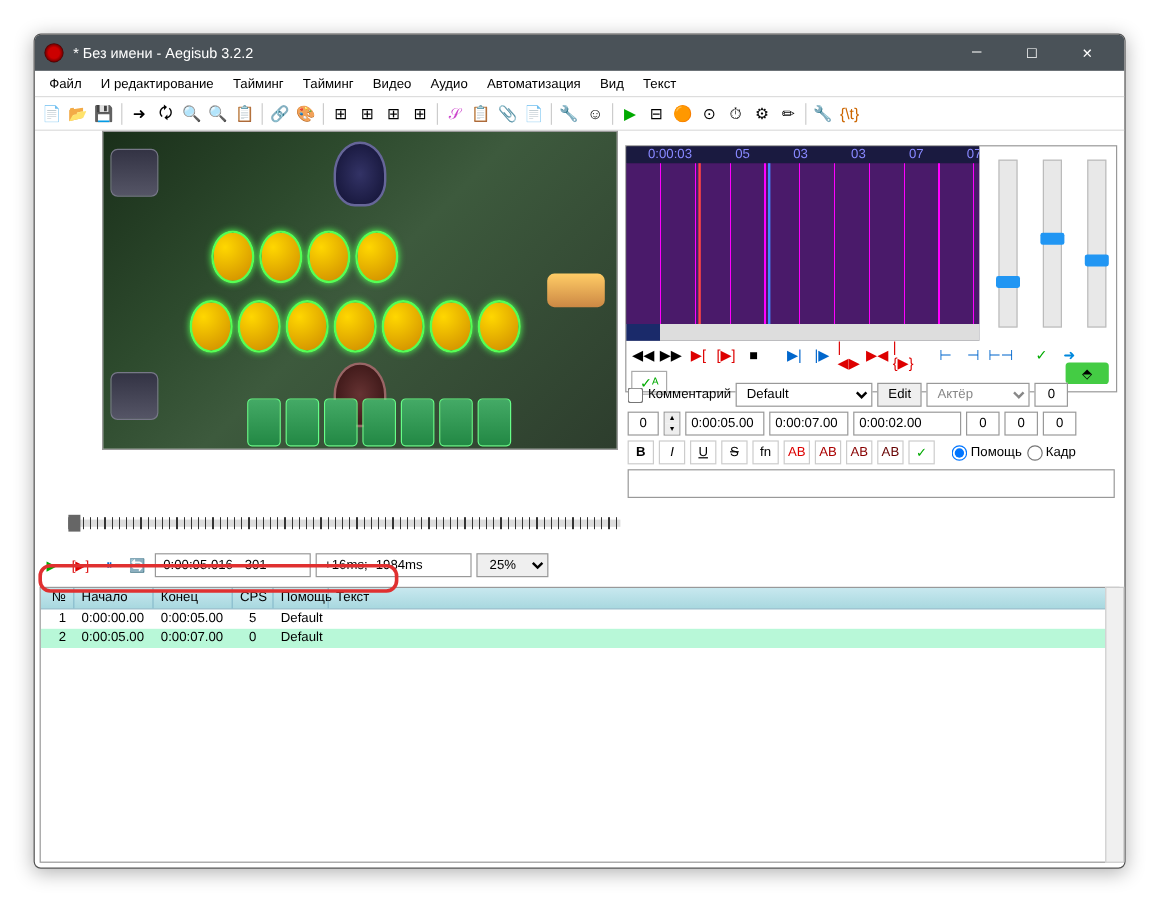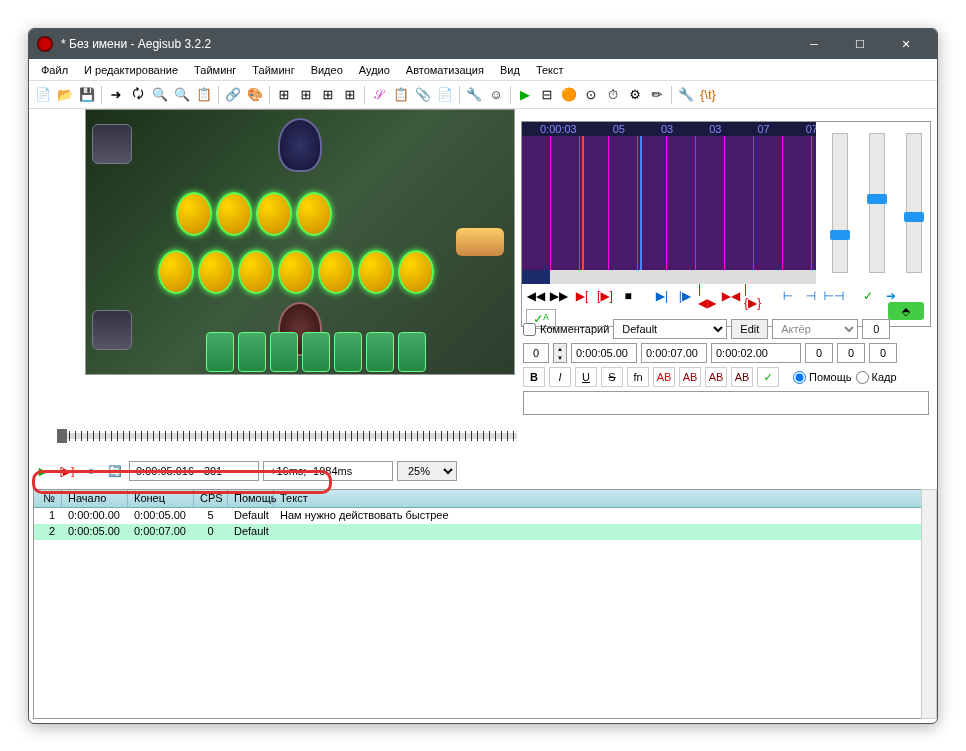--- a/index.html
+++ b/index.html
@@ -295,21 +295,20 @@
         <div class="col s">Помощь</div>
         <div class="col tx">Текст</div>
       </div>
       <div class="grid-body">
         <div class="grid-row">
           <div class="col n">1</div>
           <div class="col t">0:00:00.00</div>
           <div class="col t">0:00:05.00</div>
           <div class="col c">5</div>
           <div class="col s">Default</div>
-          <div class="col tx">Нам нужно действовать быстрее</div>
         </div>
         <div class="grid-row sel">
           <div class="col n">2</div>
           <div class="col t">0:00:05.00</div>
           <div class="col t">0:00:07.00</div>
           <div class="col c">0</div>
           <div class="col s">Default</div>
           <div class="col tx"></div>
         </div>
       </div>

